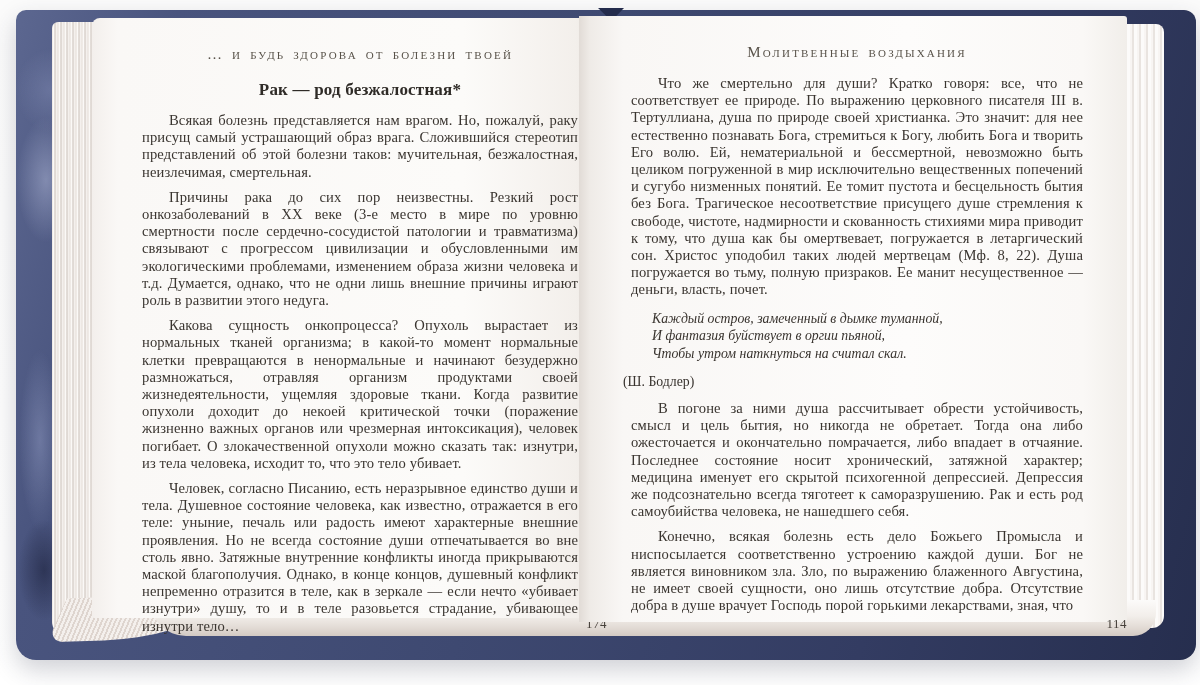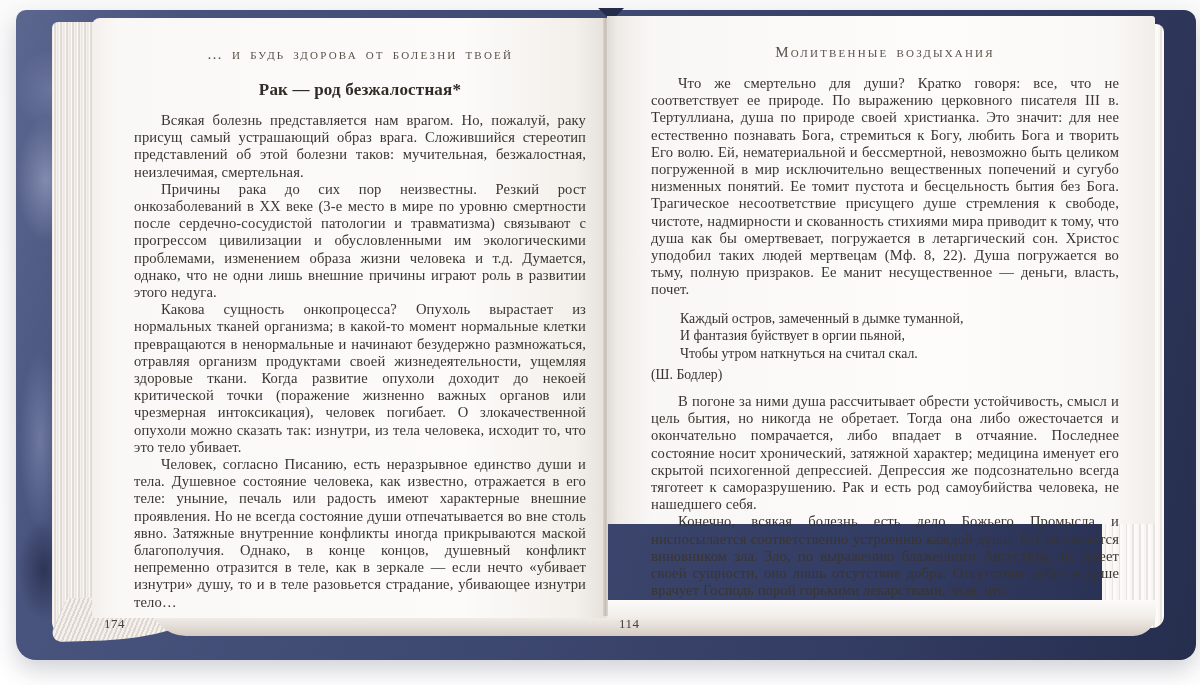--- a/index.html
+++ b/index.html
@@ -31,48 +31,48 @@
   .edge-right{position:absolute;left:1102px;top:24px;width:62px;height:604px;
          border-radius:0 8px 12px 0;
          background:repeating-linear-gradient(90deg,#f8f5f3 0 2.5px,#e9e4e0 2.5px 4px,#fcfbfa 4px 7px);}
   .edge-bottom{position:absolute;left:150px;top:600px;width:1006px;height:36px;
          border-radius:0 0 28px 44px;
          background:linear-gradient(180deg,#fcfbfa 0%,#f2eeea 45%,#e3dcd6 75%,#d3cac3 100%);}
 
   .sheet{position:absolute;}
   .sheet-left{left:92px;top:18px;width:515px;height:600px;border-radius:8px 0 0 2px;
          background:linear-gradient(90deg,#f3efec 0%,#faf8f6 5%,#fcfbf9 72%,#f3efeb 94%,#e5e0da 100%);}
-  .sheet-right{left:607px;top:16px;width:548px;height:508px;border-radius:0 3px 3px 0;
+  .sheet-right{left:579px;top:16px;width:548px;height:606px;border-radius:0 3px 3px 0;
          background:linear-gradient(90deg,#e1dbd6 0%,#efebe7 2%,#f9f7f5 8%,#fdfcfb 60%,#faf8f6 92%,#f1eeea 100%);}
   .seam{position:absolute;left:603px;top:18px;width:5px;height:598px;
          background:linear-gradient(90deg,#d8d2cc,#c7c0b9 50%,#ddd7d1);}
 
   
   .col{position:absolute;color:#3a3530;}
   .col-left{left:42px;top:28px;width:452px;}
   .col-right{left:44px;top:28px;width:468px;}
 
   .run-head{font-variant:small-caps;letter-spacing:2.2px;word-spacing:2px;
          font-size:15px;color:#585249;text-align:center;}
   .title{font-size:17px;font-weight:bold;text-align:center;color:#2f2b27;
          margin:17px 0 12px;letter-spacing:.2px;}
   .para{font-size:14.6px;line-height:17.2px;text-align:justify;text-indent:27px;
-         margin:0;color:#3a3530;letter-spacing:.12px;}
+         margin:8px;color:#3a3530;letter-spacing:.12px;}
   .first-block{margin-top:14px;}
 
-  .poem{margin:11px 0 4px 29px;font-size:13.8px;line-height:17.8px;color:#38332e;}
+  .poem{margin:11px 0 11px 29px;font-style:italic;font-size:13.8px;line-height:17.8px;color:#38332e;}
   .attrib{text-align:left;padding-right:148px;font-size:13.8px;color:#38332e;margin:3px 0 10px;}
 
   .footnote{position:absolute;left:42px;top:552px;width:452px;
          font-size:12.3px;line-height:16.5px;color:#3e3933;}
   .footnote-rule{width:160px;border-top:1.2px solid #4c453e;margin-bottom:7px;}
   .fn-author{font-style:italic;}
 
-  .pagenum{position:absolute;left:0;width:100%;text-align:left;
-         font-size:13px;color:#48423c;letter-spacing:.5px;padding-left:12px;}
+  .pagenum{position:absolute;left:0;width:100%;text-align:right;
+         font-size:13px;color:#48423c;letter-spacing:.5px;}
   .pagenum-left{top:598px;}
   .pagenum-right{top:600px;}
 </style>
 </head>
 <body>
 
 <div class="scene">
 
   <div class="cover">
     <div class="cover-marble"></div>

